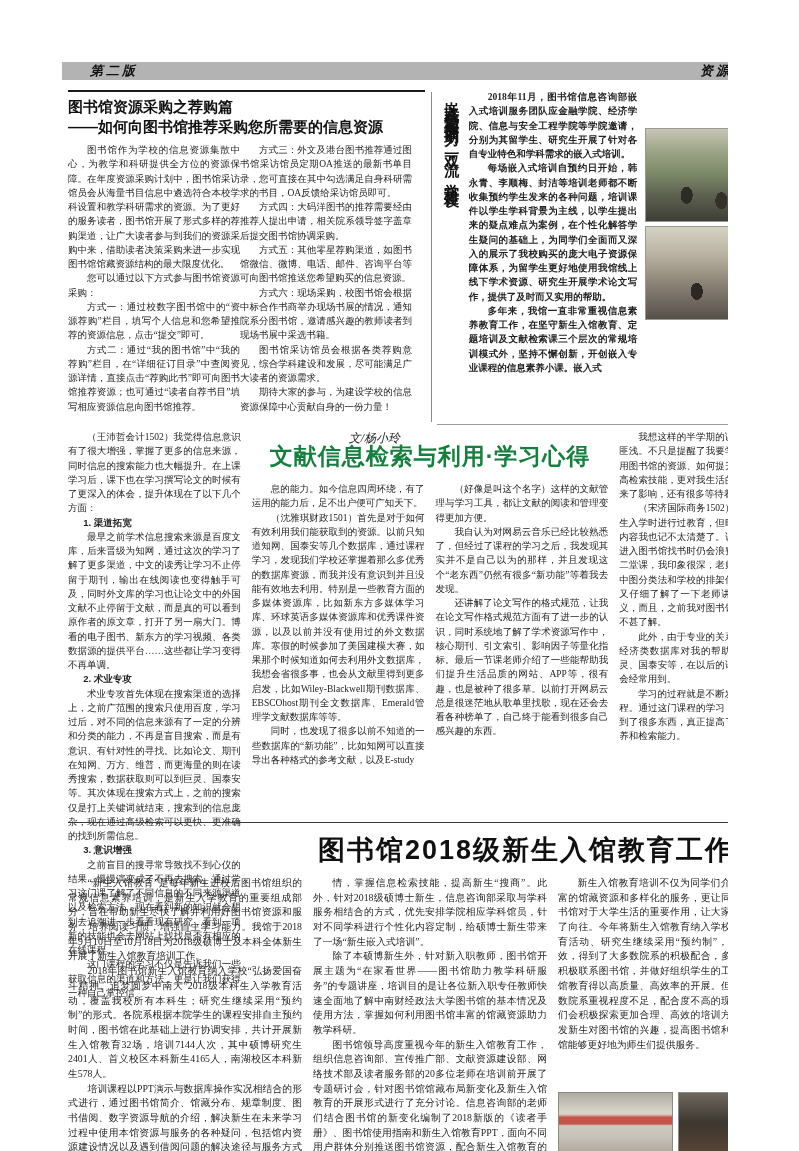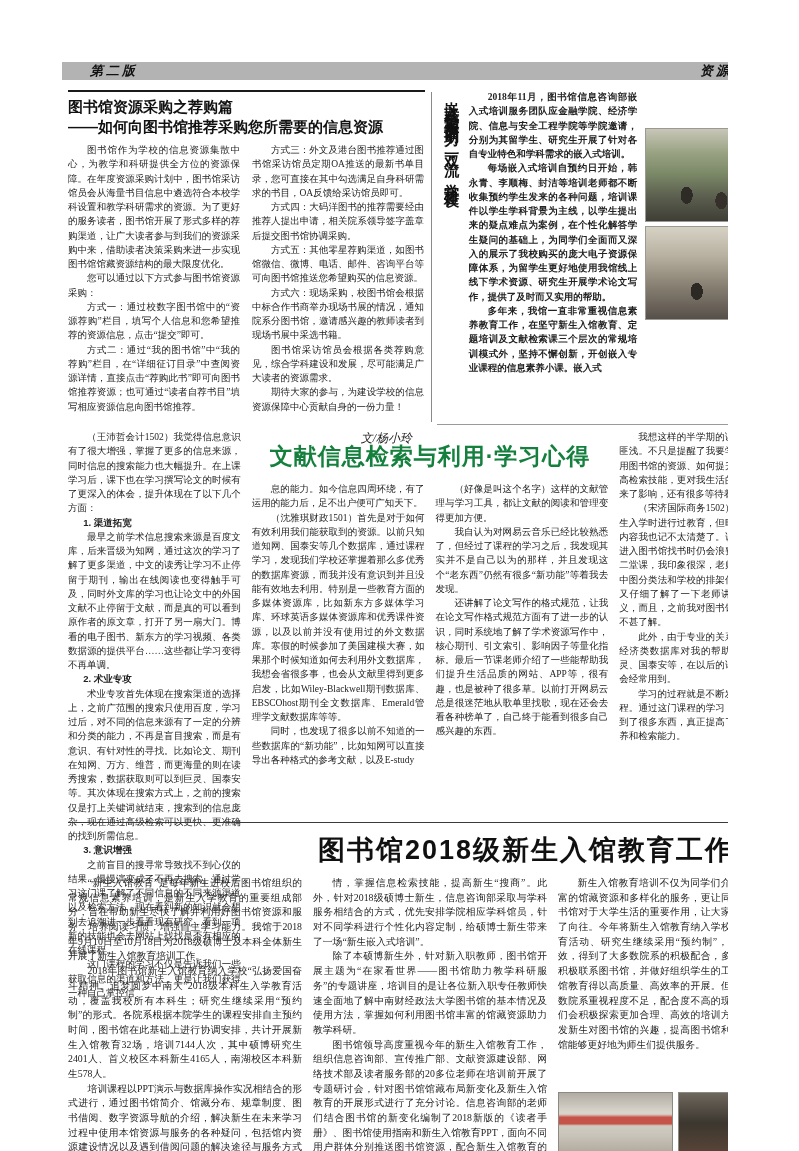--- a/index.html
+++ b/index.html
@@ -11,21 +11,21 @@
   .header-bar span{font-size:13px;font-weight:bold;font-style:italic;letter-spacing:3px;color:#111;}
   
   .cols{display:flex;}
   .coltext{font-size:9.5px;line-height:1.5;text-align:justify;}
   .coltext p{margin:0;text-indent:2em;}
   .coltext p.subhead{font-weight:bold;font-family:"Liberation Sans",sans-serif;text-indent:1.6em;}
   .byline{font-style:italic;text-align:right;font-size:12px;padding-right:12px;margin-top:16px;}
   
   .a1{position:absolute;left:68px;top:90px;width:357px;height:332px;border-top:2px solid #1a1a1a;padding-top:5px;box-sizing:border-box;}
   .a1 .t{font-family:"Liberation Sans",sans-serif;font-weight:bold;text-align:left;font-size:15px;line-height:1.3;color:#111;}
-  .a1 .cols{gap:12px;margin-top:7px;}
+  .a1 .cols{margin-top:7px;}
   .a1 .coltext{width:172px;}
   
   .vrule{position:absolute;left:431px;top:92px;width:1px;height:330px;background:#8a8a8a;}
   
   .a2{position:absolute;left:437px;top:90px;width:355px;height:330px;display:flex;gap:8px;}
   .a2 .vtitle{writing-mode:vertical-rl;text-orientation:upright;font-family:"Liberation Sans",sans-serif;
               font-weight:bold;font-size:15px;width:24px;height:326px;letter-spacing:3px;color:#111;}
   .a2 .c1{width:170px;font-weight:bold;}
   .a2 .c2{width:148px;display:flex;flex-direction:column;}
   .photo{width:100%;border:1px solid #9a9a92;box-sizing:border-box;}

